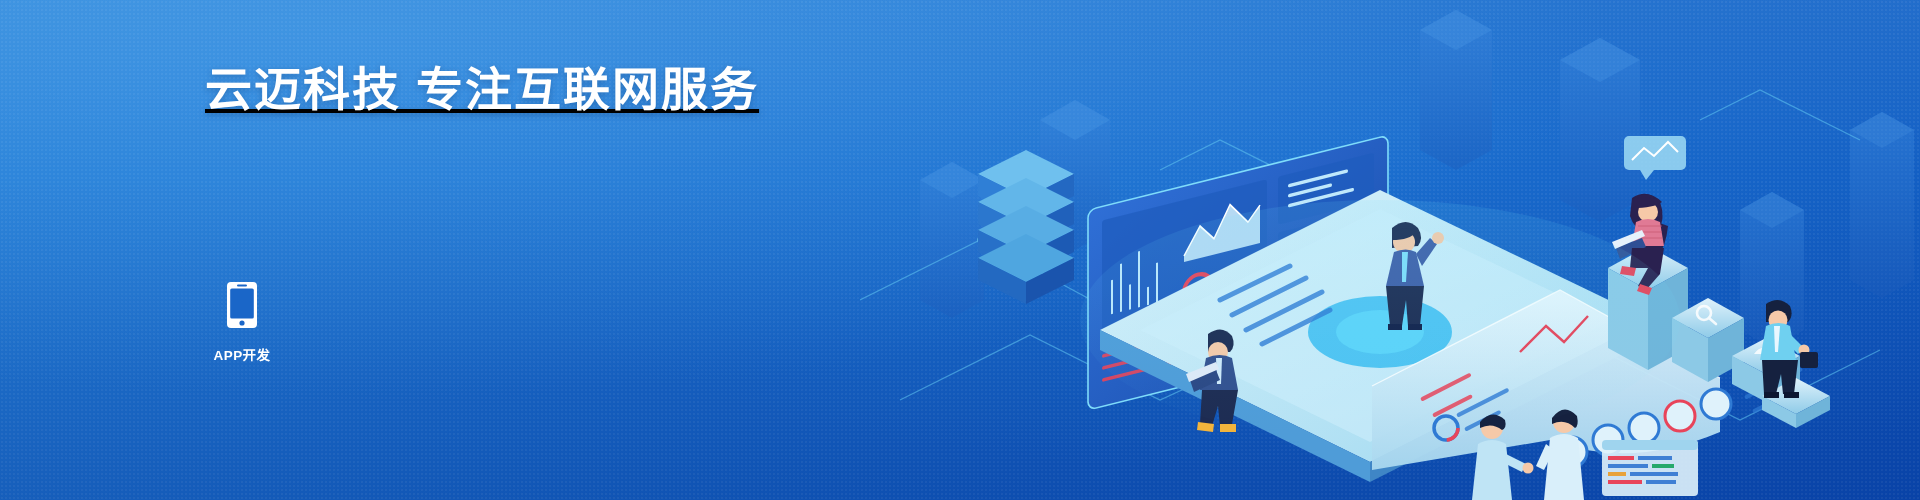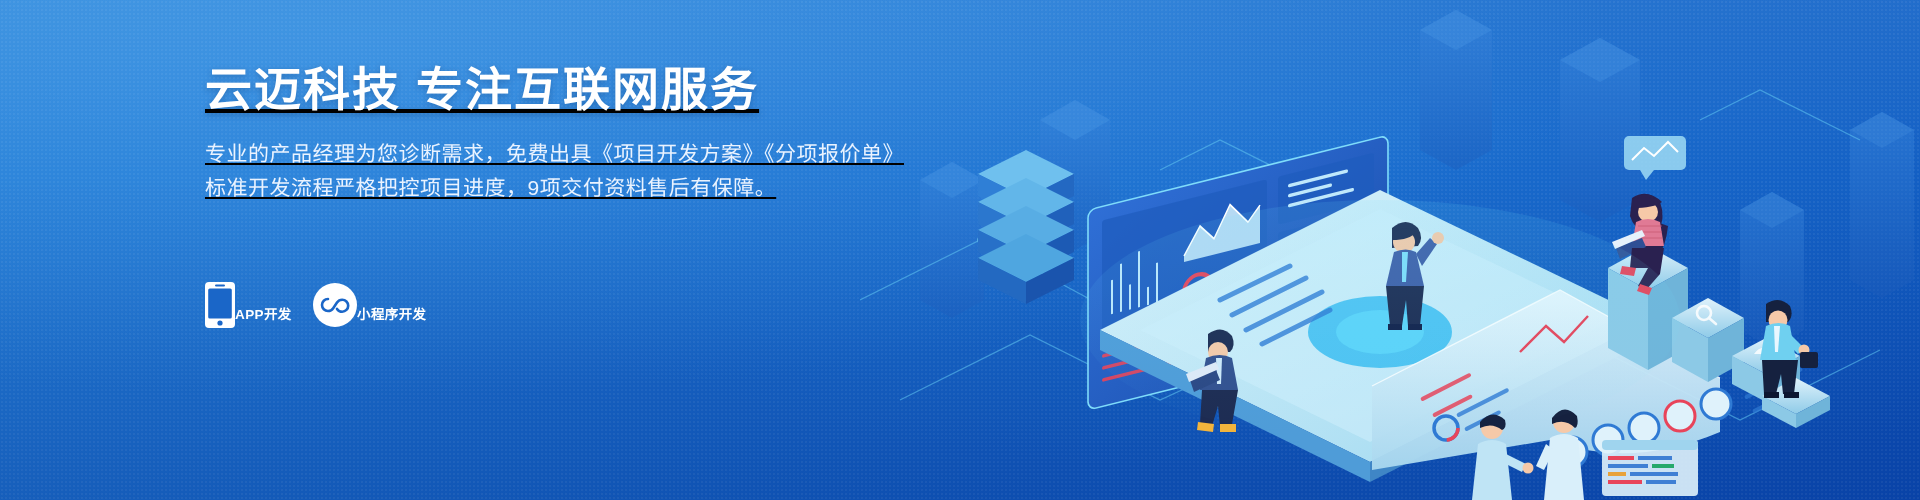--- a/index.html
+++ b/index.html
@@ -40,21 +40,21 @@
     font-size:21px;line-height:34px;color:#eaf3ff;letter-spacing:.5px;
     white-space:nowrap;font-weight:400;
   }
 
   
   .services{
     position:absolute;left:205px;top:282px;display:flex;align-items:flex-end;
     gap:34px;z-index:30;
   }
   .svc{
-    display:flex;align-items:center;width:74px;
+    display:flex;flex-direction:column;align-items:center;width:74px;
     cursor:pointer;
   }
   .svc-ico{height:46px;display:flex;align-items:center;justify-content:center;}
   .svc-ico svg{display:block;}
   .svc-label{
     margin-top:16px;font-size:13.5px;color:#ffffff;font-weight:700;
     letter-spacing:.4px;white-space:nowrap;
   }
 
   
@@ -374,47 +374,34 @@
 
       <ellipse cx="520" cy="320" rx="300" ry="120" fill="url(#gGlow)" opacity=".22"></ellipse>
     </svg>
   </div>
 
   <div class="tex"></div>
   <div class="vign"></div>
 
   <div class="copy">
     <div class="title">云迈科技 专注互联网服务</div>
-    <div class="sub">
-      <div class="sub-line">专业的产品经理为您诊断需求，免费出具《项目开发方案》《分项报价单》</div>
-      <div class="sub-line">标准开发流程严格把控项目进度，9项交付资料售后有保障。</div>
-    </div>
   </div>
 
   <div class="services">
 
     <div class="svc">
       <div class="svc-ico">
         <svg width="30" height="46" viewBox="0 0 30 46">
           <rect x="0" y="0" width="30" height="46" rx="4" fill="#ffffff"></rect>
           <rect x="3.2" y="6.5" width="23.6" height="30" rx="1.6" fill="#1a66c8"></rect>
           <rect x="10" y="2.4" width="10" height="2.2" rx="1.1" fill="#1a66c8"></rect>
           <circle cx="15" cy="41" r="2.6" fill="#1a66c8"></circle>
         </svg>
       </div>
       <div class="svc-label">APP开发</div>
     </div>
 
-    <div class="svc">
-      <div class="svc-ico">
-        <svg width="44" height="44" viewBox="0 0 44 44">
-          <circle cx="22" cy="22" r="22" fill="#ffffff"></circle>
-          <path d="M15 16 a6 6 0 1 0 0 12 a6.4 6.4 0 0 0 5.2 -2.8 L24 19.5 a6.4 6.4 0 0 1 5.2 -2.8 a6 6 0 1 1 0 12 a6.4 6.4 0 0 1 -5.2 -2.8" fill="none" stroke="#1a66c8" stroke-width="2.6" stroke-linecap="round"></path>
-        </svg>
-      </div>
-      <div class="svc-label">小程序开发</div>
-    </div>
 
 
 
 
   </div>
 </div>
 
 </body></html>

